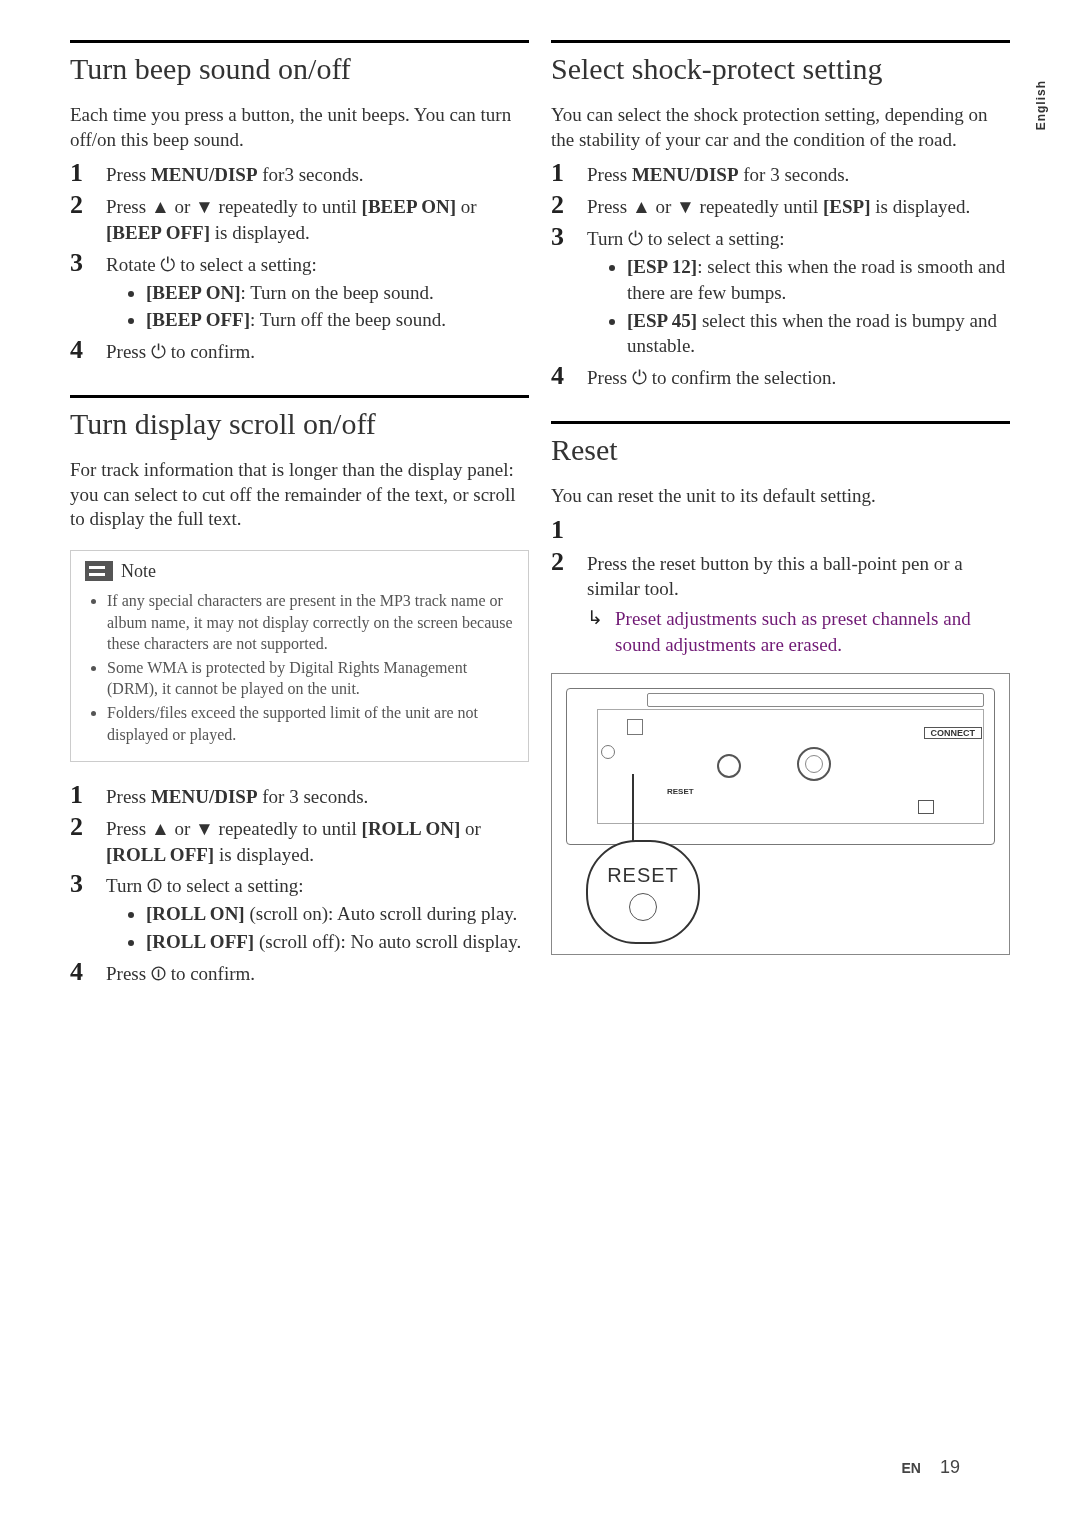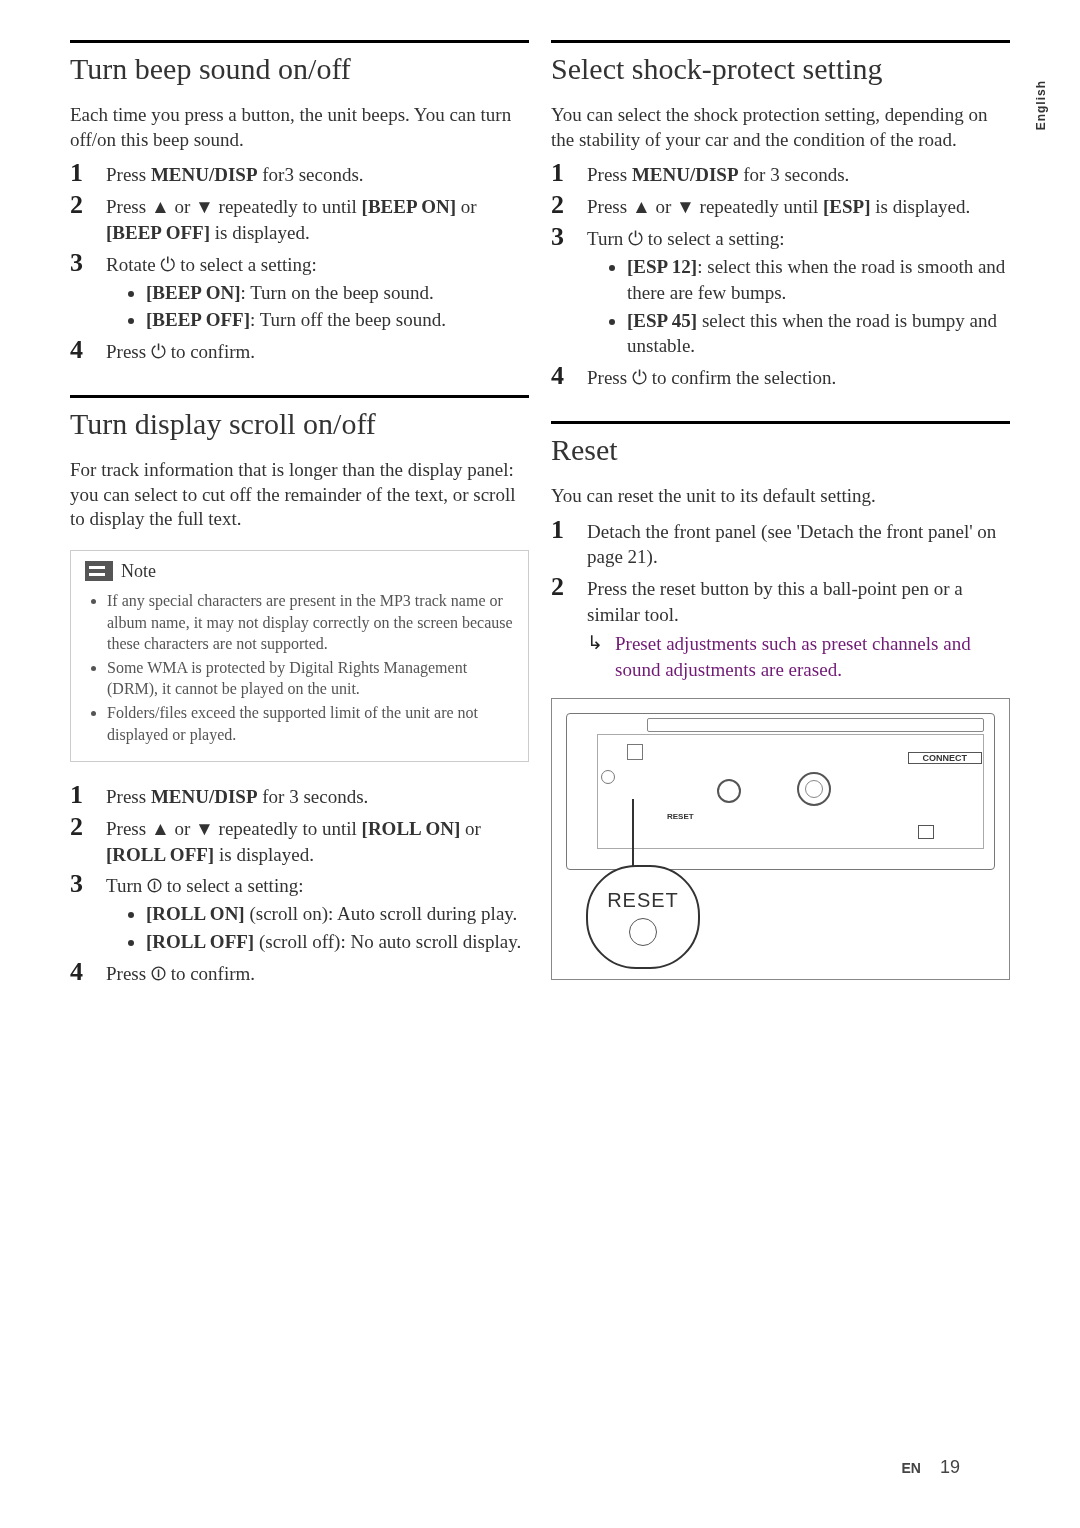--- a/index.html
+++ b/index.html
@@ -224,21 +224,21 @@
     border-radius: 50%;
   }
   .connect-label {
     position: absolute;
     right: 12px;
     top: 38px;
     font-size: 9px;
     font-family: Arial, sans-serif;
     font-weight: bold;
     border: 1px solid #555;
-    padding: 0 14px;
+    padding: 0 6px;
     color: #333;
   }
   .small-sq {
     position: absolute;
     right: 60px;
     bottom: 30px;
     width: 14px;
     height: 12px;
     border: 1px solid #555;
   }
@@ -443,21 +443,20 @@
     </ol>
 
     <div class="spacer"></div>
     <div class="section-rule"></div>
     <h2>Reset</h2>
     <p class="intro">You can reset the unit to its default setting.</p>
 
     <ol class="steps">
       <li>
         <span class="step-num">1</span>
-        <span class="step-body">Detach the front panel (see 'Detach the front panel' on page 21).</span>
       </li>
       <li>
         <span class="step-num">2</span>
         <span class="step-body">Press the reset button by this a ball-point pen or a similar tool.</span>
       </li>
     </ol>
     <div class="arrow-result">
       <span class="arrow-glyph">↳</span>
       <span class="arrow-text">Preset adjustments such as preset channels and sound adjustments are erased.</span>
     </div>

